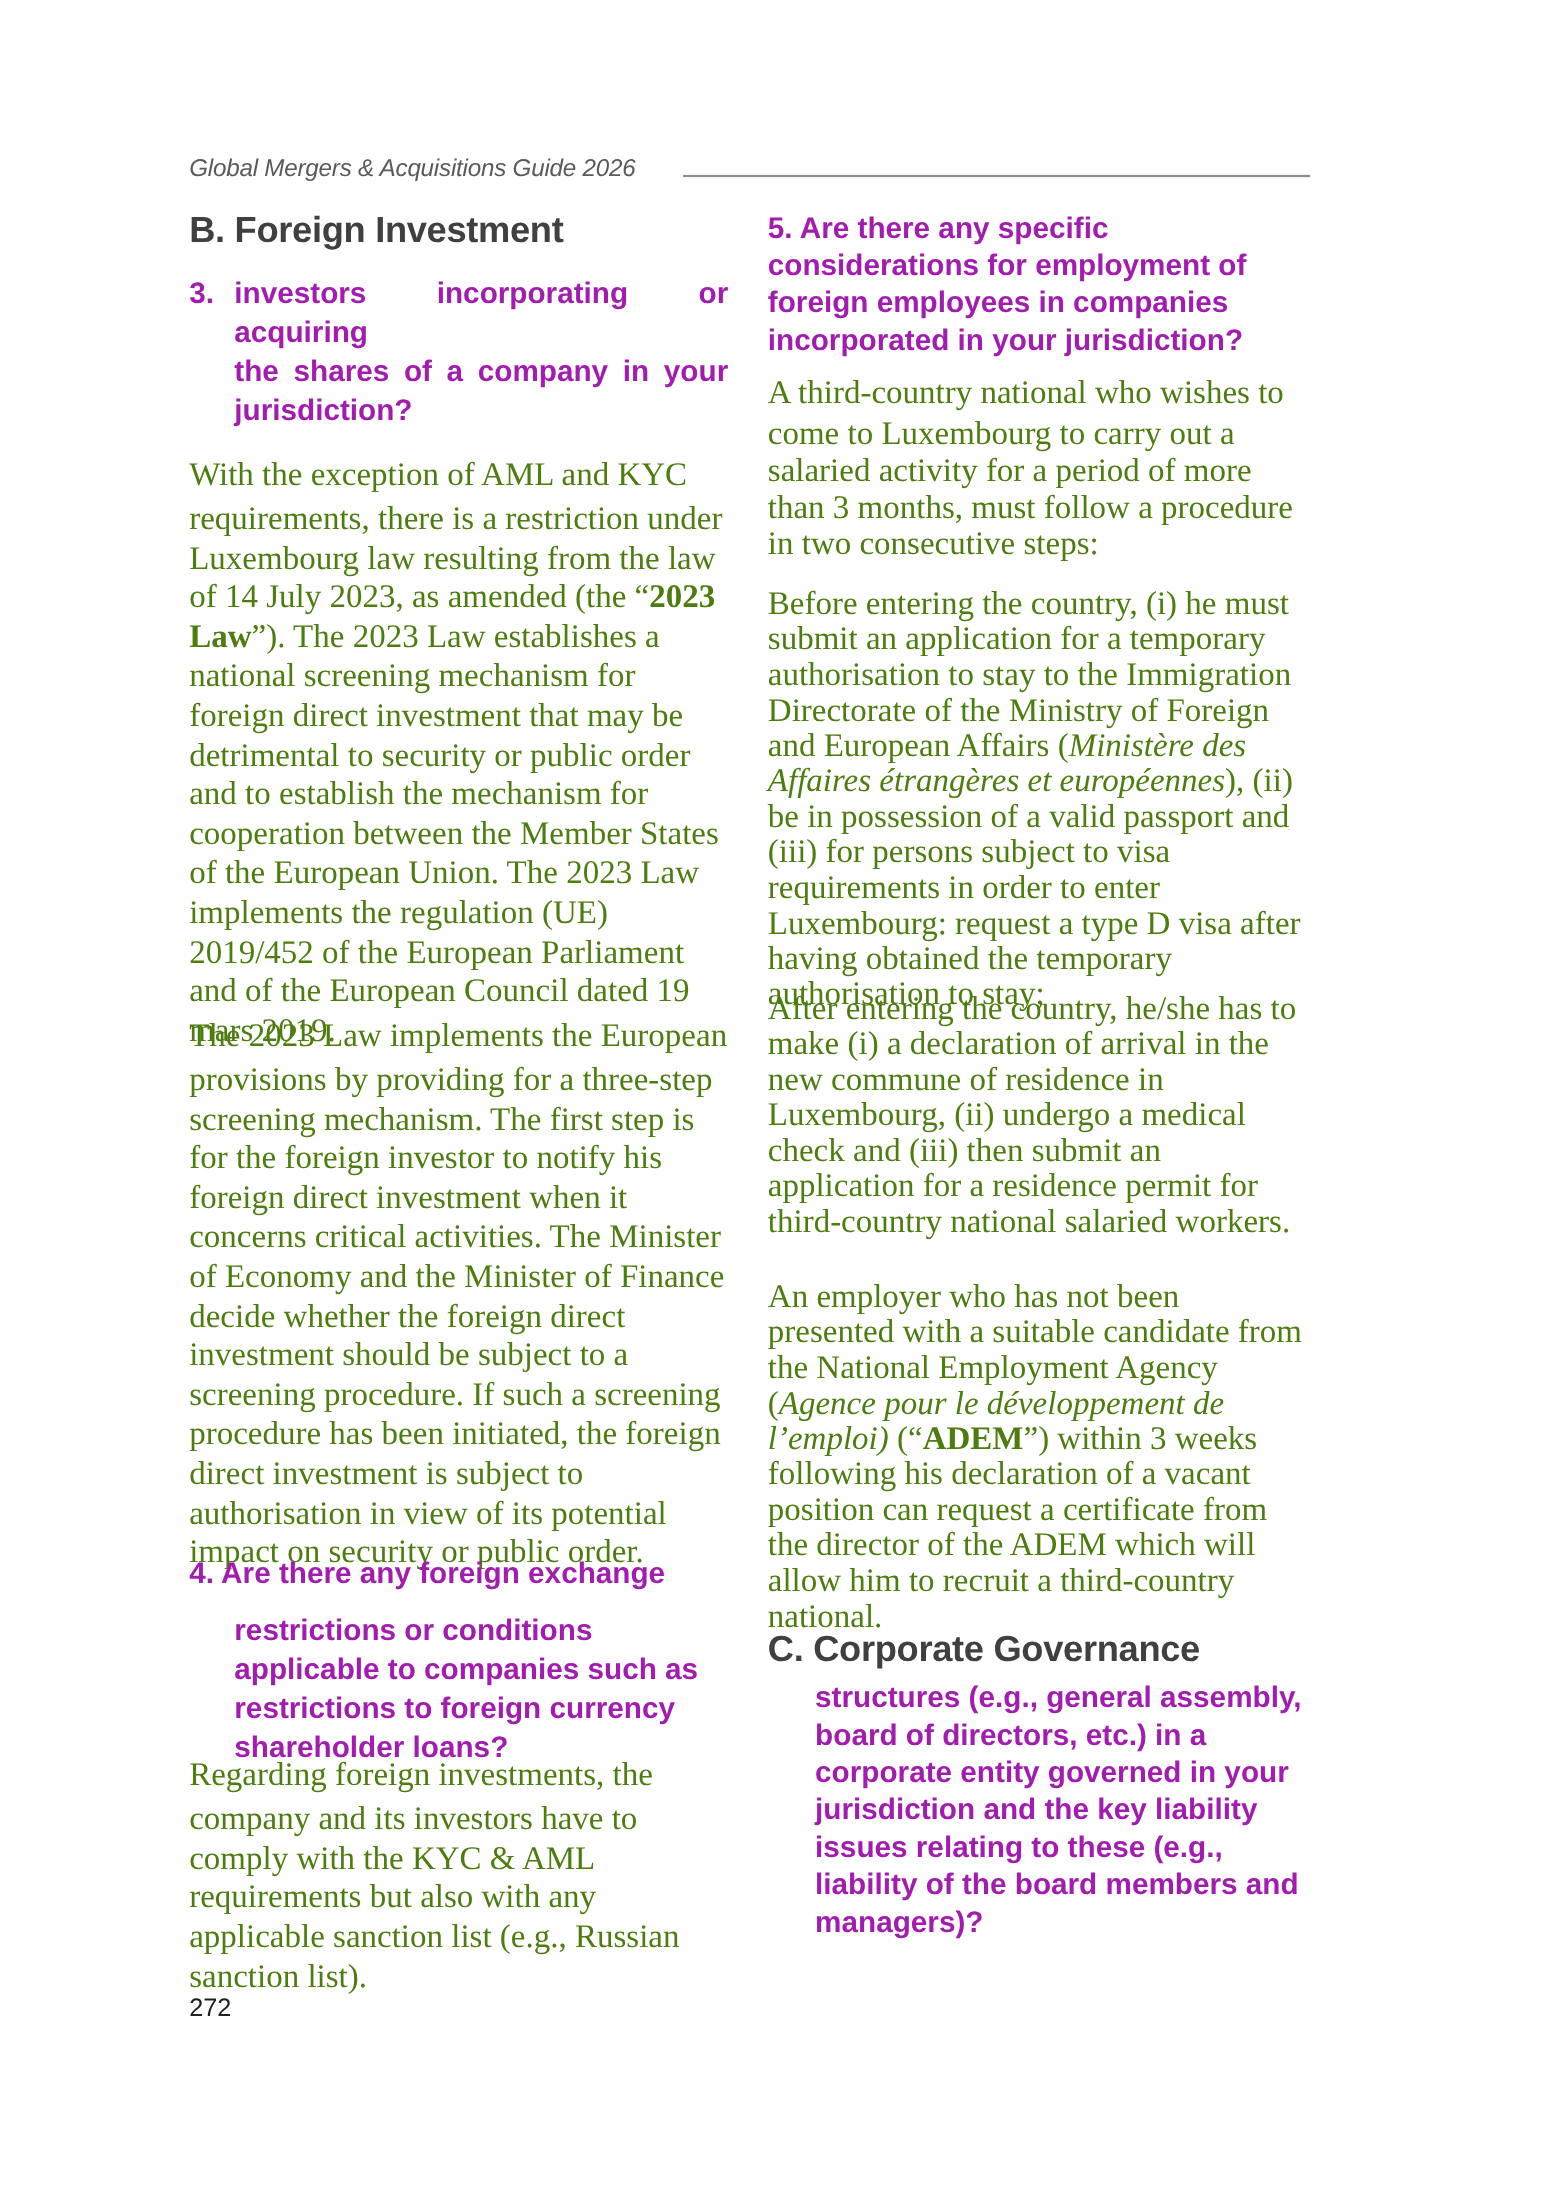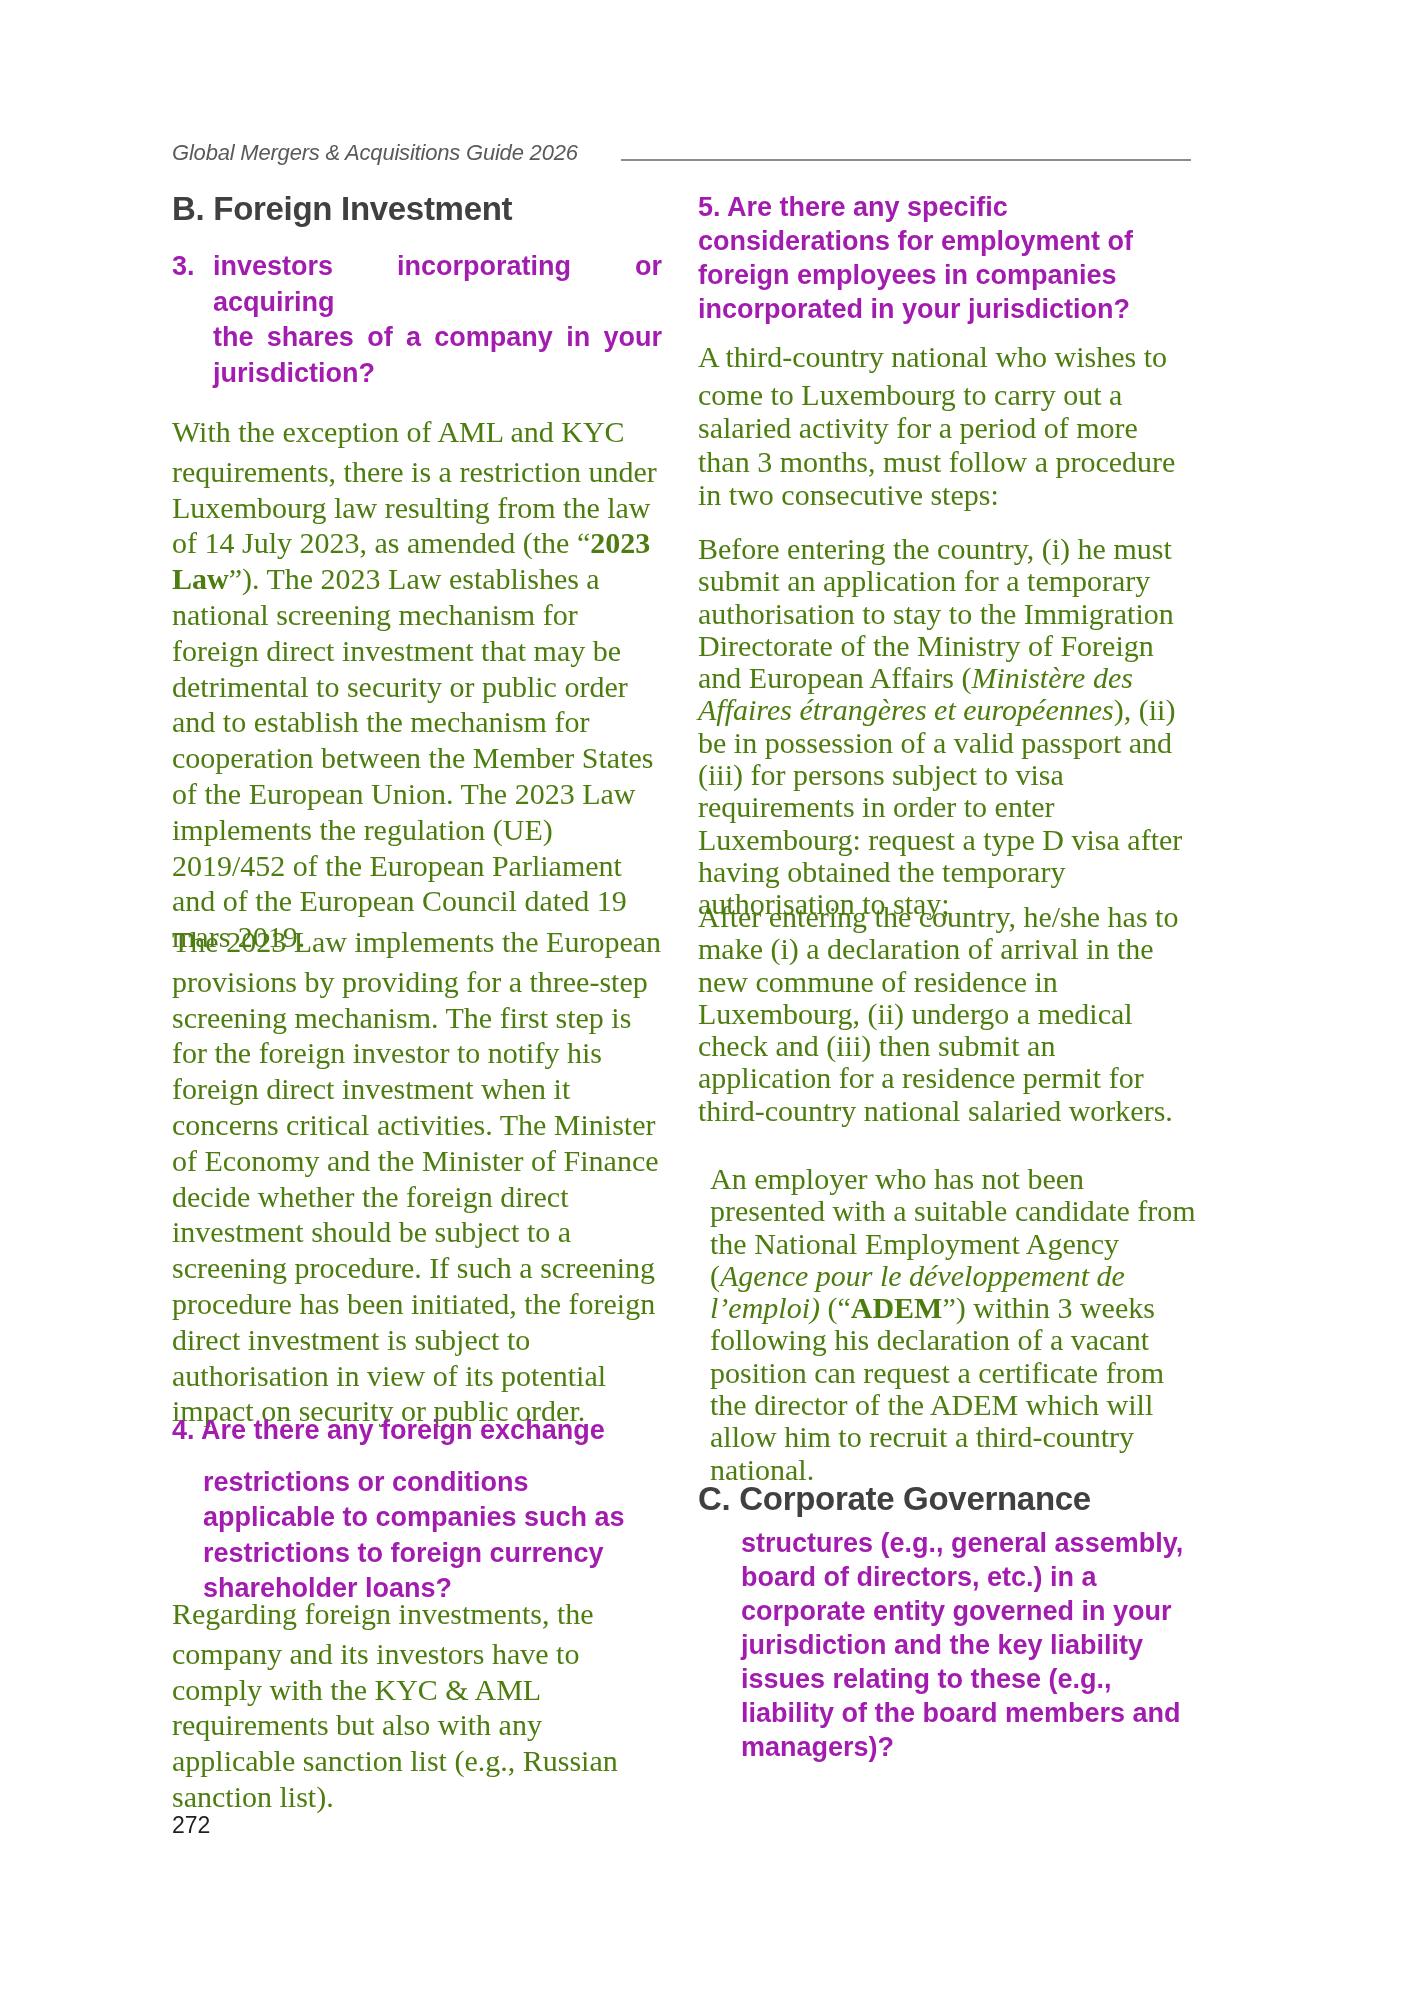--- a/index.html
+++ b/index.html
@@ -51,21 +51,21 @@
     <span>requirements, there is a restriction under Luxembourg law resulting from the law of 14 July 2023, as amended (the “</span><b class="inl">2023 Law</b><span>”). The 2023 Law establishes a national screening mechanism for foreign direct investment that may be detrimental to security or public order and to establish the mechanism for cooperation between the Member States of the European Union. The 2023 Law implements the regulation (UE) 2019/452 of the European Parliament and of the European Council dated 19 mars 2019.</span>
   </div>
 
   <div class="p" style="left:0; top:924px; width:492px;">
     <span class="firstline">The 2023 Law implements the European</span>
     <span>provisions by providing for a three-step screening mechanism. The first step is for the foreign investor to notify his foreign direct investment when it concerns critical activities. The Minister of Economy and the Minister of Finance decide whether the foreign direct investment should be subject to a screening procedure. If such a screening procedure has been initiated, the foreign direct investment is subject to authorisation in view of its potential impact on security or public order.</span>
   </div>
 
   <div class="q" style="left:0; top:1413px; width:490px;">
     <div style="margin-bottom:16px;">4. Are there any foreign exchange</div>
-    <div style="margin-left:31px; width:449px;">restrictions or conditions applicable to companies such as restrictions to foreign currency shareholder loans?</div>
+    <div style="margin-left:41px; width:449px;">restrictions or conditions applicable to companies such as restrictions to foreign currency shareholder loans?</div>
   </div>
 
   <div class="p" style="left:0; top:1596px; width:492px;">
     <span class="firstline">Regarding foreign investments, the</span>
     <span>company and its investors have to comply with the KYC &amp; AML requirements but also with any applicable sanction list (e.g., Russian sanction list).</span>
   </div>
 </div>
 
 <div class="col col-right">
 
@@ -75,21 +75,21 @@
     <span class="firstline">A third-country national who wishes to</span>
     <span>come to Luxembourg to carry out a salaried activity for a period of more than 3 months, must follow a procedure in two consecutive steps:</span>
   </div>
 
   <div class="p p-tight" style="left:0; top:533px; width:494px;">
     <span>Before entering the country, (i) he must submit an application for a temporary authorisation to stay to the Immigration Directorate of the Ministry of Foreign and European Affairs (</span><i>Ministère des Affaires étrangères et européennes</i><span>), (ii) be in possession of a valid passport and (iii) for persons subject to visa requirements in order to enter Luxembourg: request a type D visa after having obtained the temporary authorisation to stay;</span>
   </div>
 
   <div class="p p-tight" style="left:0; top:901px; width:494px;">After entering the country, he/she has to make (i) a declaration of arrival in the new commune of residence in Luxembourg, (ii) undergo a medical check and (iii) then submit an application for a residence permit for third-country national salaried workers.</div>
 
-  <div class="p p-tight" style="left:12px; top:1163px; width:494px;">
+  <div class="p p-tight" style="left:0; top:1163px; width:494px;">
     <span>An employer who has not been presented with a suitable candidate from the National Employment Agency (</span><i>Agence pour le développement de l’emploi)</i><span> (“</span><b class="inl">ADEM</b><span>”) within 3 weeks following his declaration of a vacant position can request a certificate from the director of the ADEM which will allow him to recruit a third-country national.</span>
   </div>
 
   <div class="section-title" style="left:0; top:1480px;">C. Corporate Governance</div>
 
   <div class="q" style="left:0; top:1526px; width:494px; line-height:34px;">
     <div style="margin-left:43px; width:451px;">structures (e.g., general assembly, board of directors, etc.) in a corporate entity governed in your jurisdiction and the key liability issues relating to these (e.g., liability of the board members and managers)?</div>
   </div>
 </div>
 

